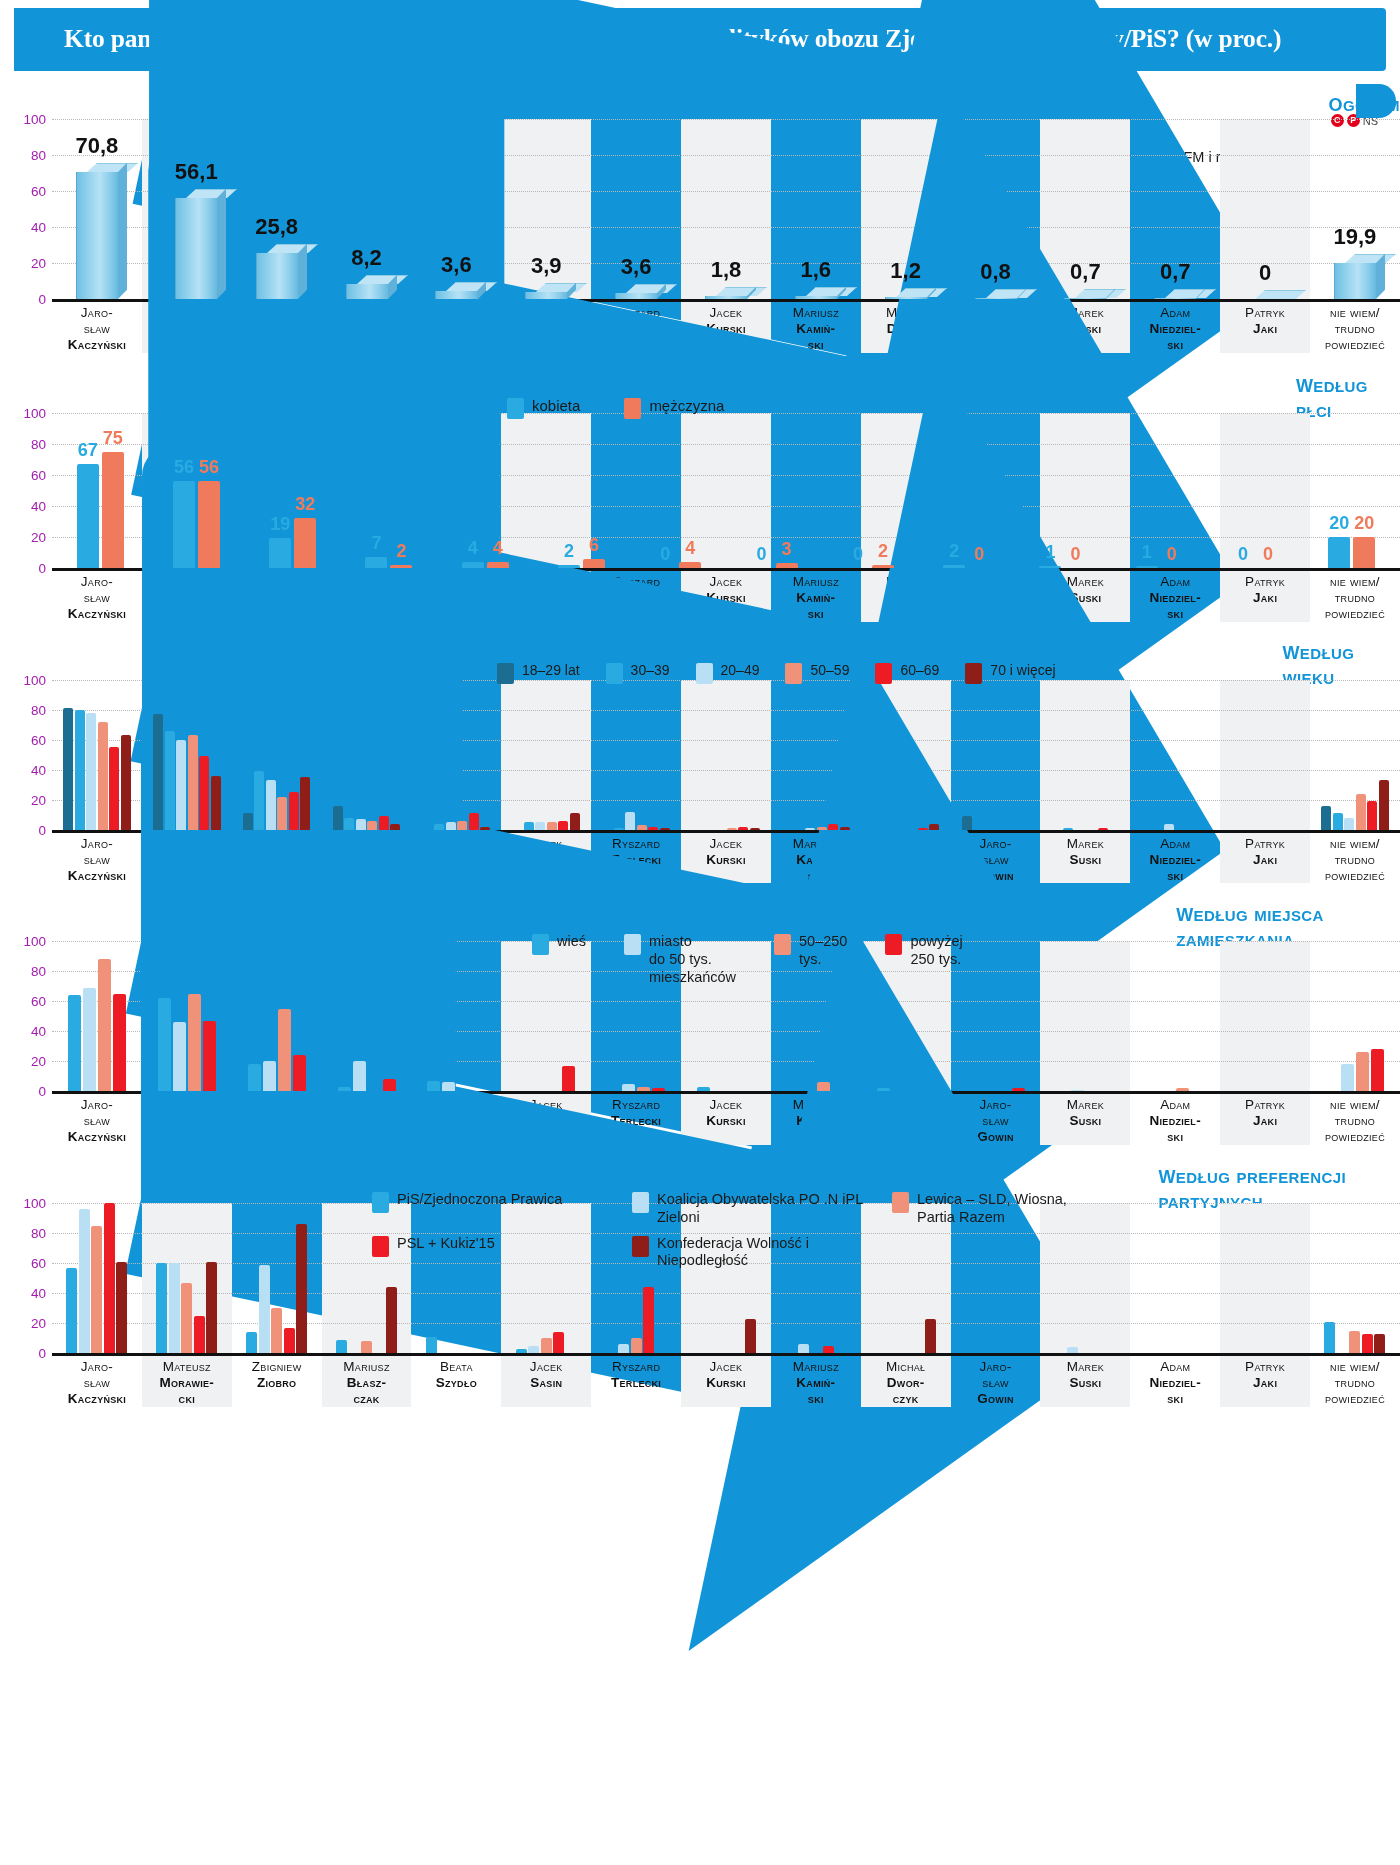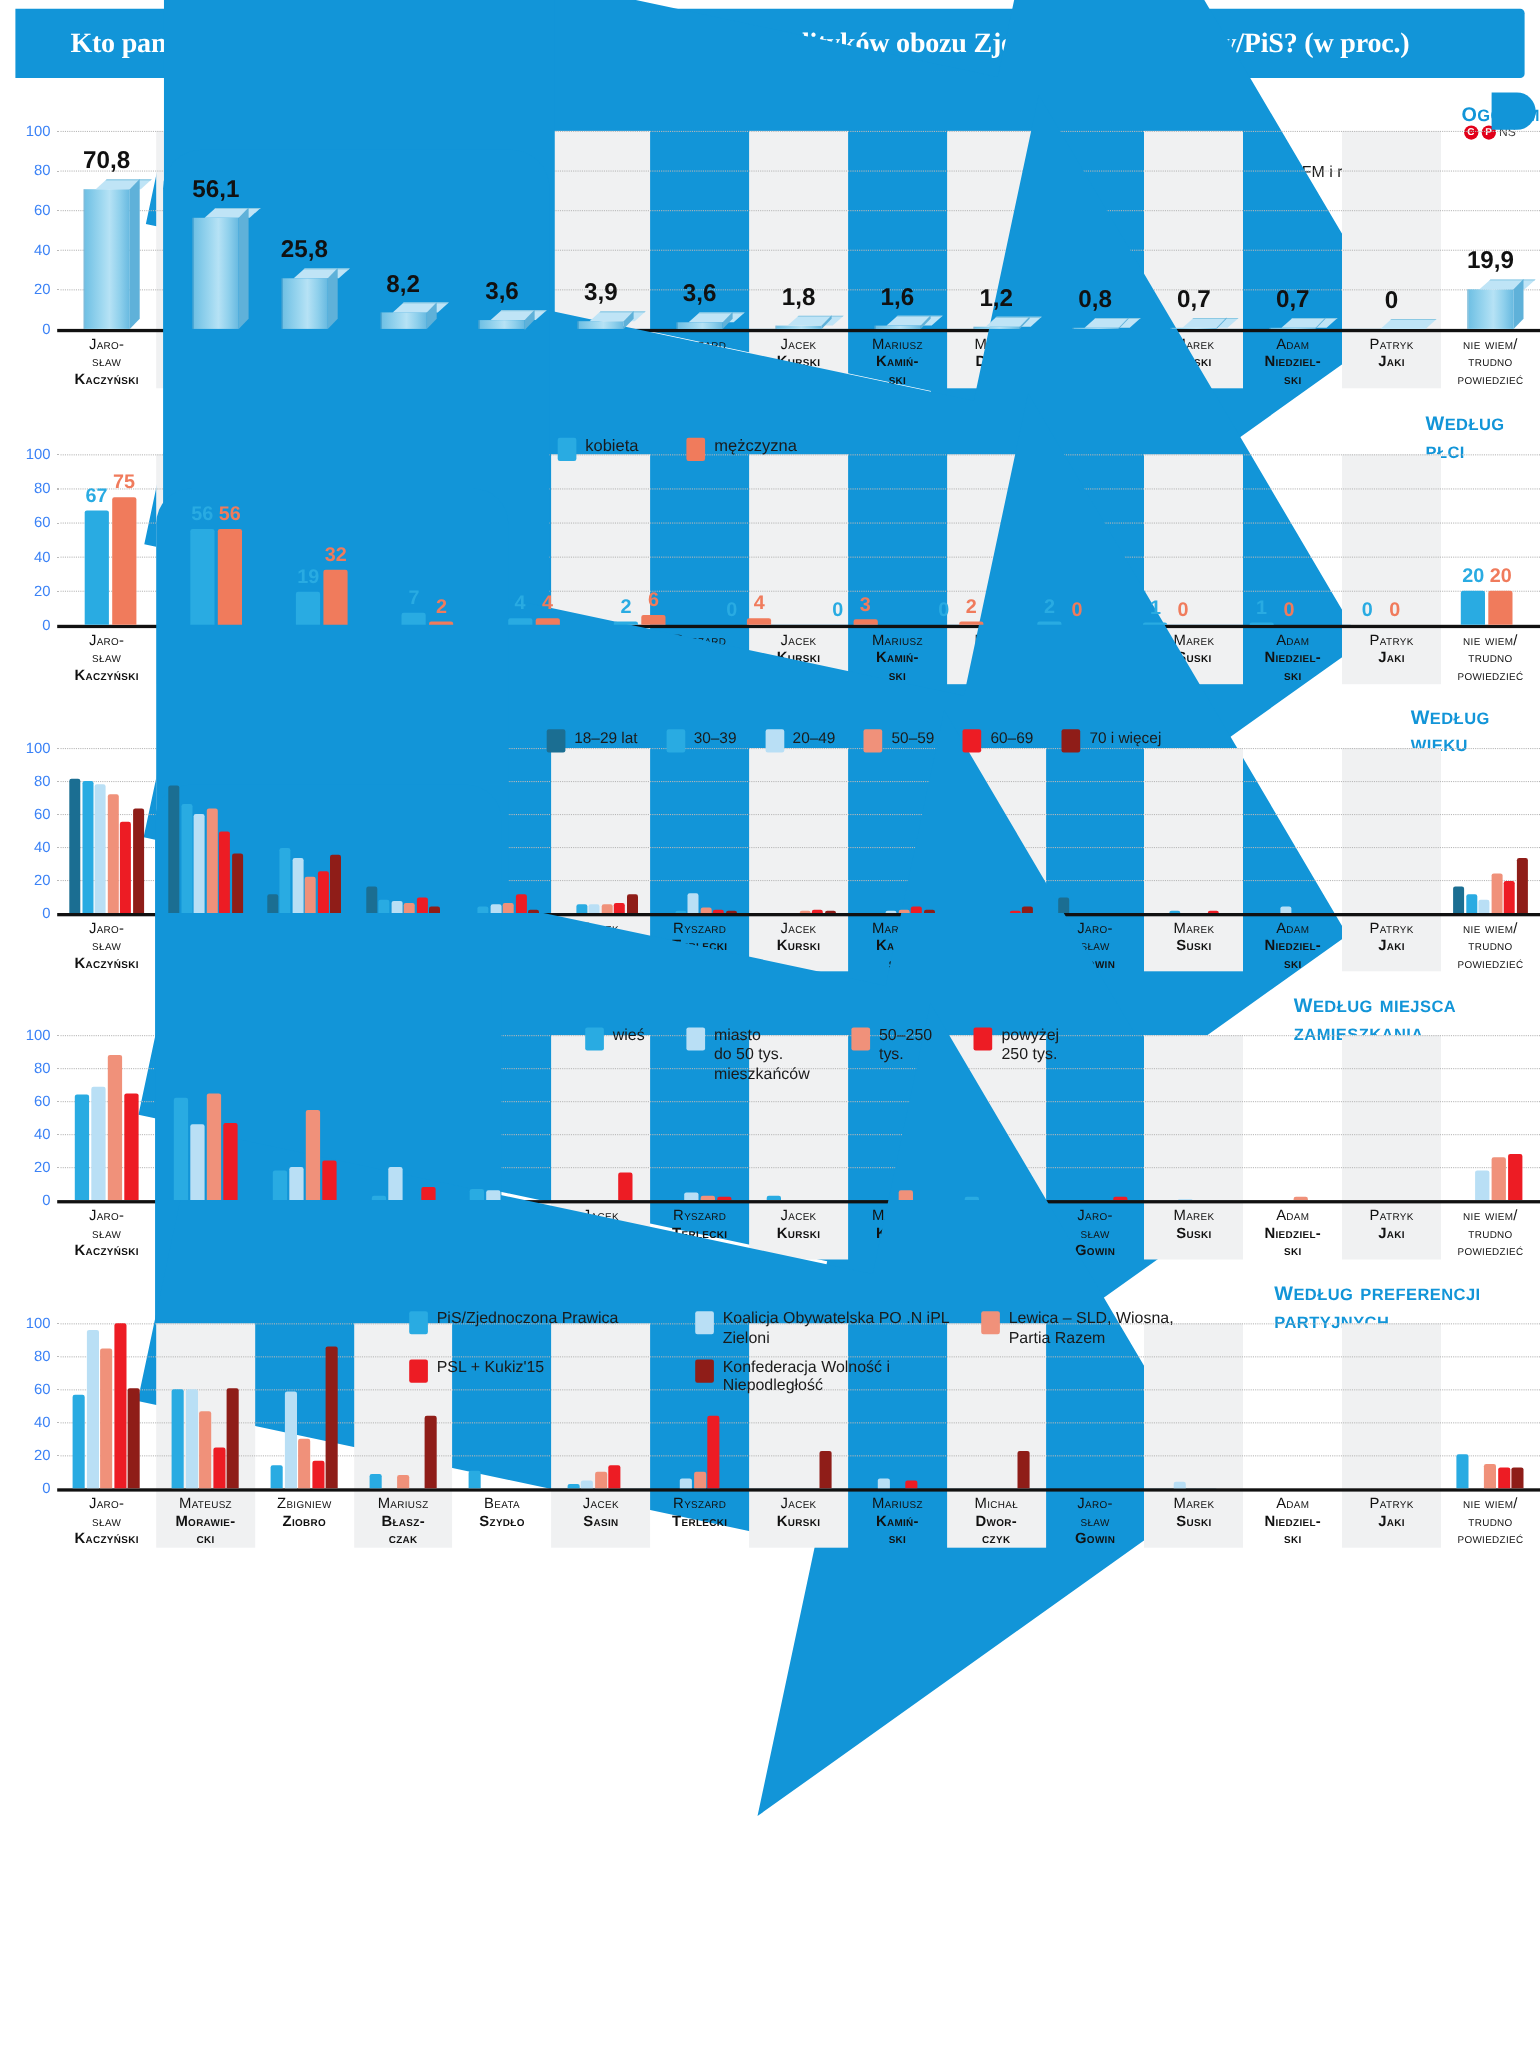--- a/index.html
+++ b/index.html
@@ -77,21 +77,21 @@
     text-transform:lowercase;
   }
   .panel-title .txt::first-letter{ font-size:25px; }
 
   .chart{ position:relative; margin-left:52px; }
   .plot{ position:relative; }
   .yaxis{
     position:absolute; left:-52px; top:0; width:46px; height:100%;
   }
   .ytick{
-    position:absolute; right:0; font-size:13.5px; color:#3b82f6;
+    position:absolute; right:0; font-size:13.5px; color:#a21caf;
     transform:translateY(-50%); text-align:right; width:46px;
   }
   .gridline{
     position:absolute; left:0; right:0;
     border-top:1.6px dotted #b8b8b8;
   }
   .zeroline{
     position:absolute; left:0; right:0;
     border-top:3px solid #111;
   }

